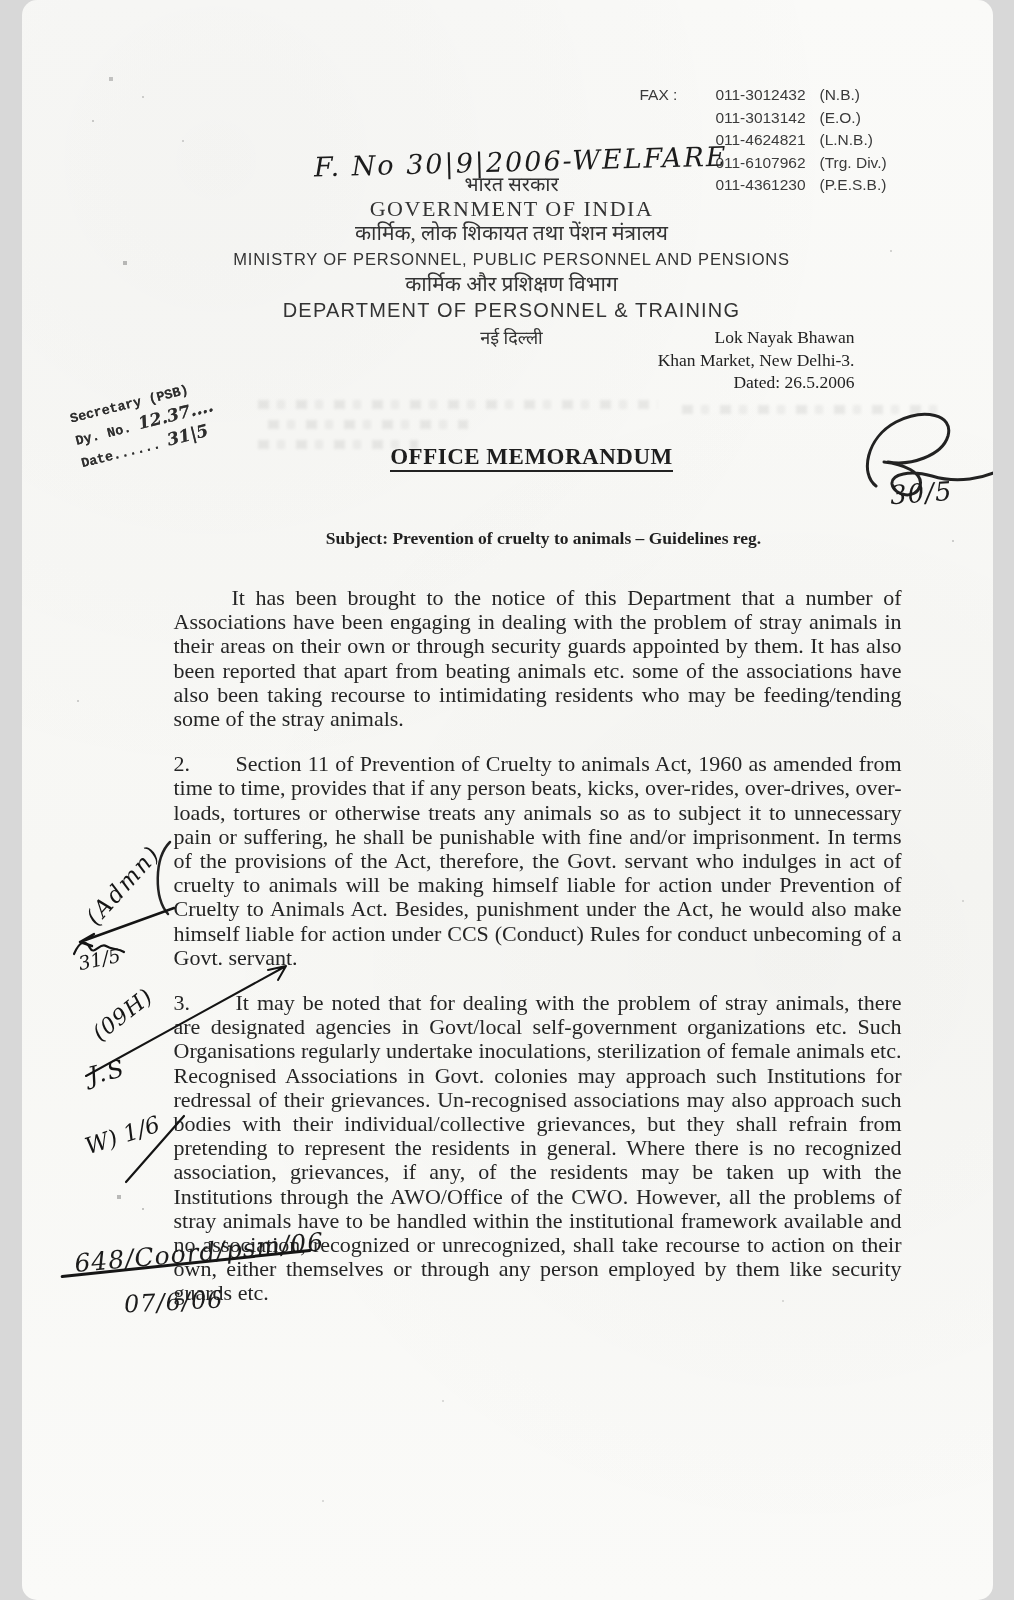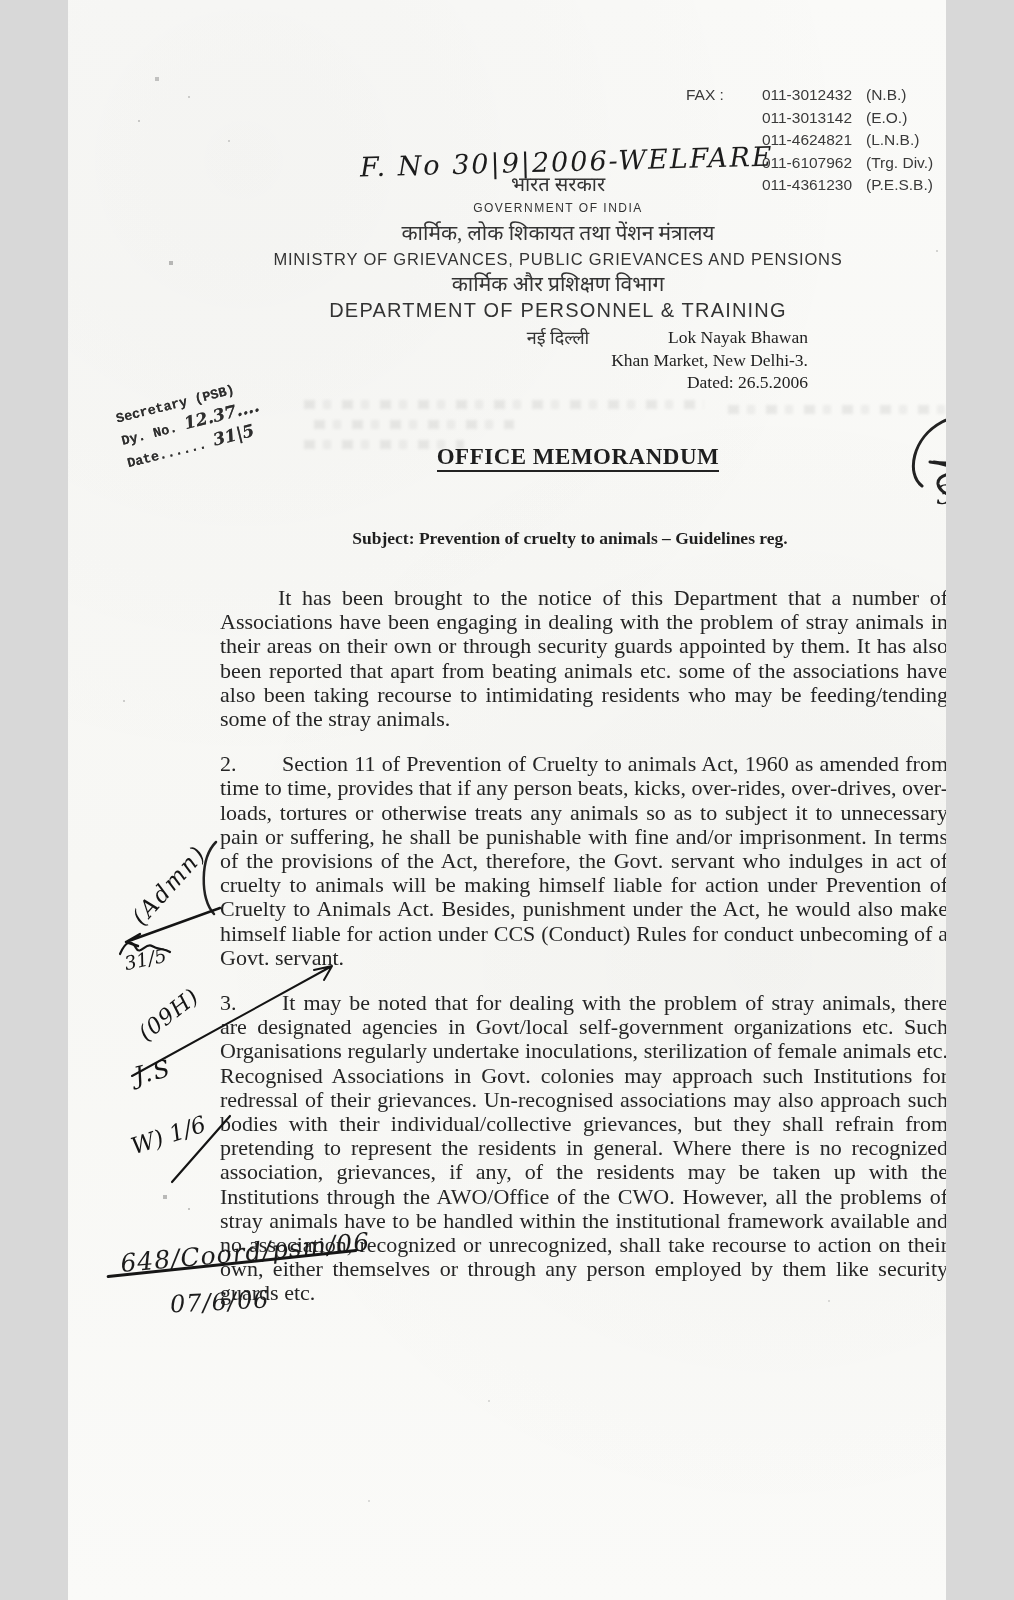--- a/index.html
+++ b/index.html
@@ -1,47 +1,48 @@
 <!DOCTYPE html>
 <html><head>
 <meta charset="utf-8">
 <style>
   html,body{margin:0;padding:0;background:#d8d8d8;}
   .page{
     position:relative;
-    width:878px;height:1600px;
+    width:971px;height:1600px;
     margin:0 auto;
     background:
       radial-gradient(circle at 20% 10%, rgba(0,0,0,0.025), transparent 40%),
       radial-gradient(circle at 80% 60%, rgba(0,0,0,0.02), transparent 50%),
       linear-gradient(180deg,#fafaf8 0%, #f7f7f4 55%, #fafaf8 100%);
     overflow:hidden;
     font-family:"Liberation Serif", serif;
     color:#2b2b2b;
+    border-radius:15px;
   }
   .abs{position:absolute;}
 
   
   .fax{left:618px;top:84px;font-family:"Liberation Sans",sans-serif;
        font-size:15.5px;line-height:22.5px;color:#3a3a3a;white-space:nowrap;}
   .fax-row{display:flex;}
   .fax-label{width:62px;}
   .fax-num{width:118px;text-align:center;}
   .fax-indent{margin-left:62px;}
 
   
   .hand{font-family:"DejaVu Serif",serif;font-style:italic;color:#1c1c1c;
         letter-spacing:1px;white-space:nowrap;}
 
   .fileno{left:292px;top:146px;font-size:27px;transform:rotate(-1.5deg);letter-spacing:2px;}
 
   
   .header{left:120px;top:172px;width:740px;text-align:center;color:#333;}
   .h-hi1{font-size:20px;line-height:25px;}
-  .h-en1{font-family:Liberation Sans, sans-serif;font-size:12px;letter-spacing:1.5px;line-height:23px;}
+  .h-en1{font-family:Liberation Serif, serif;font-size:22px;letter-spacing:1.5px;line-height:23px;}
   .h-hi2{font-size:21px;line-height:27px;}
   .h-en2{font-family:"Liberation Sans",sans-serif;font-size:16.5px;letter-spacing:0.8px;line-height:24px;}
   .h-hi3{font-size:21px;line-height:27px;}
   .h-en3{font-family:Liberation Sans, sans-serif;font-size:20px;letter-spacing:1.2px;line-height:24px;}
   .h-hi4{font-size:18px;line-height:26px;margin-top:3px;text-align:center;}
   .h-en4{font-family:"Liberation Sans",sans-serif;font-size:15.5px;letter-spacing:2.5px;line-height:22px;}
 
   
   .address{right:138px;top:326px;text-align:right;font-size:17.5px;line-height:22.5px;color:#222;}
 
@@ -59,21 +60,21 @@
   
   .om-title{left:130px;top:444px;width:760px;text-align:center;}
   .om-title span{font-size:23px;font-weight:bold;letter-spacing:0.5px;
         border-bottom:2.5px solid #222;padding-bottom:1px;color:#1e1e1e;}
 
   
   .sig{left:836px;top:408px;}
   .sig-num{left:868px;top:478px;font-size:26px;transform:rotate(-4deg);}
 
   
-  .subject{left:132px;top:528px;width:740px;text-align:center;
+  .subject{left:152px;top:528px;width:740px;text-align:center;
            font-size:17.5px;font-weight:bold;color:#1f1f1f;}
 
   
   .body{left:152px;top:586px;width:728px;font-size:22px;line-height:24.2px;
         text-align:justify;color:#252525;}
   .body p{margin:0 0 21px 0;}
   .p-indent{text-indent:58px;}
   .para-num{display:inline-block;width:62px;text-indent:0;}
 
   
@@ -131,21 +132,21 @@
       <span>(P.E.S.B.)</span>
     </div>
   </div>
 
   <div class="abs hand fileno">F. No 30|9|2006-WELFARE</div>
 
   <div class="abs header">
     <div class="h-hi1">भारत सरकार</div>
     <div class="h-en1">GOVERNMENT OF INDIA</div>
     <div class="h-hi2">कार्मिक, लोक शिकायत तथा पेंशन मंत्रालय</div>
-    <div class="h-en2">MINISTRY OF GRIEVANCES, PUBLIC GRIEVANCES AND PENSIONS</div>
+    <div class="h-en2">MINISTRY OF PERSONNEL, PUBLIC PERSONNEL AND PENSIONS</div>
     <div class="h-hi3">कार्मिक और प्रशिक्षण विभाग</div>
     <div class="h-en3">DEPARTMENT OF PERSONNEL &amp; TRAINING</div>
     <div class="h-hi4">नई दिल्ली</div>
   </div>
 
   <div class="abs address">
     <div>Lok Nayak Bhawan</div>
     <div>Khan Market, New Delhi-3.</div>
     <div>Dated: 26.5.2006</div>
   </div>

